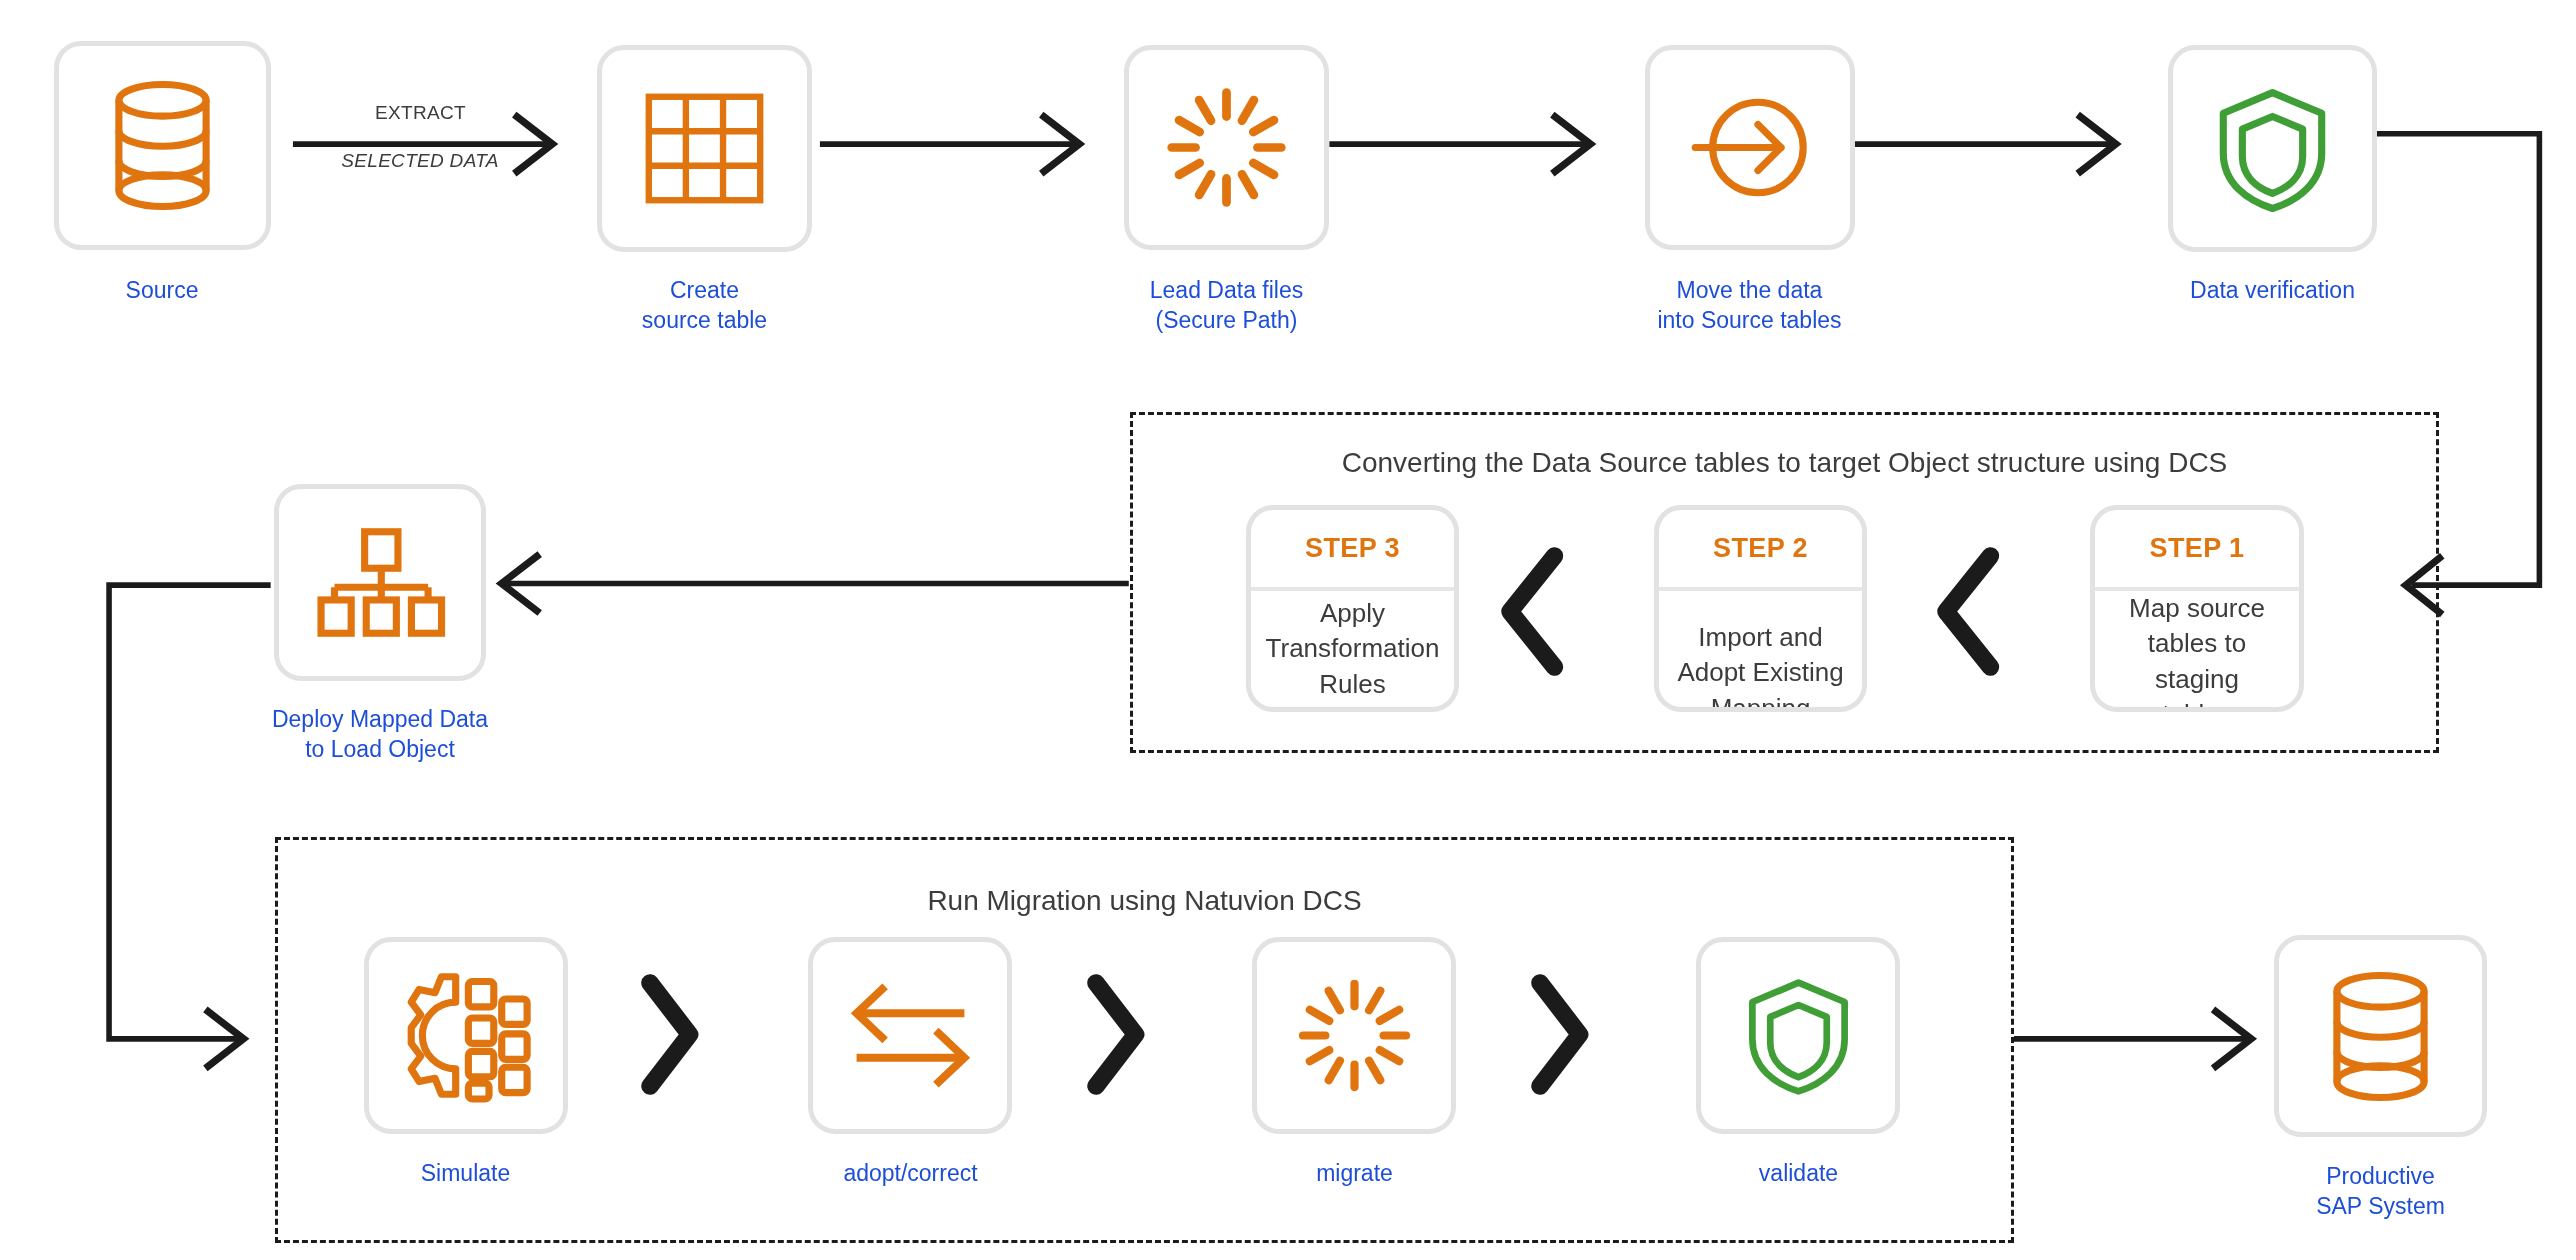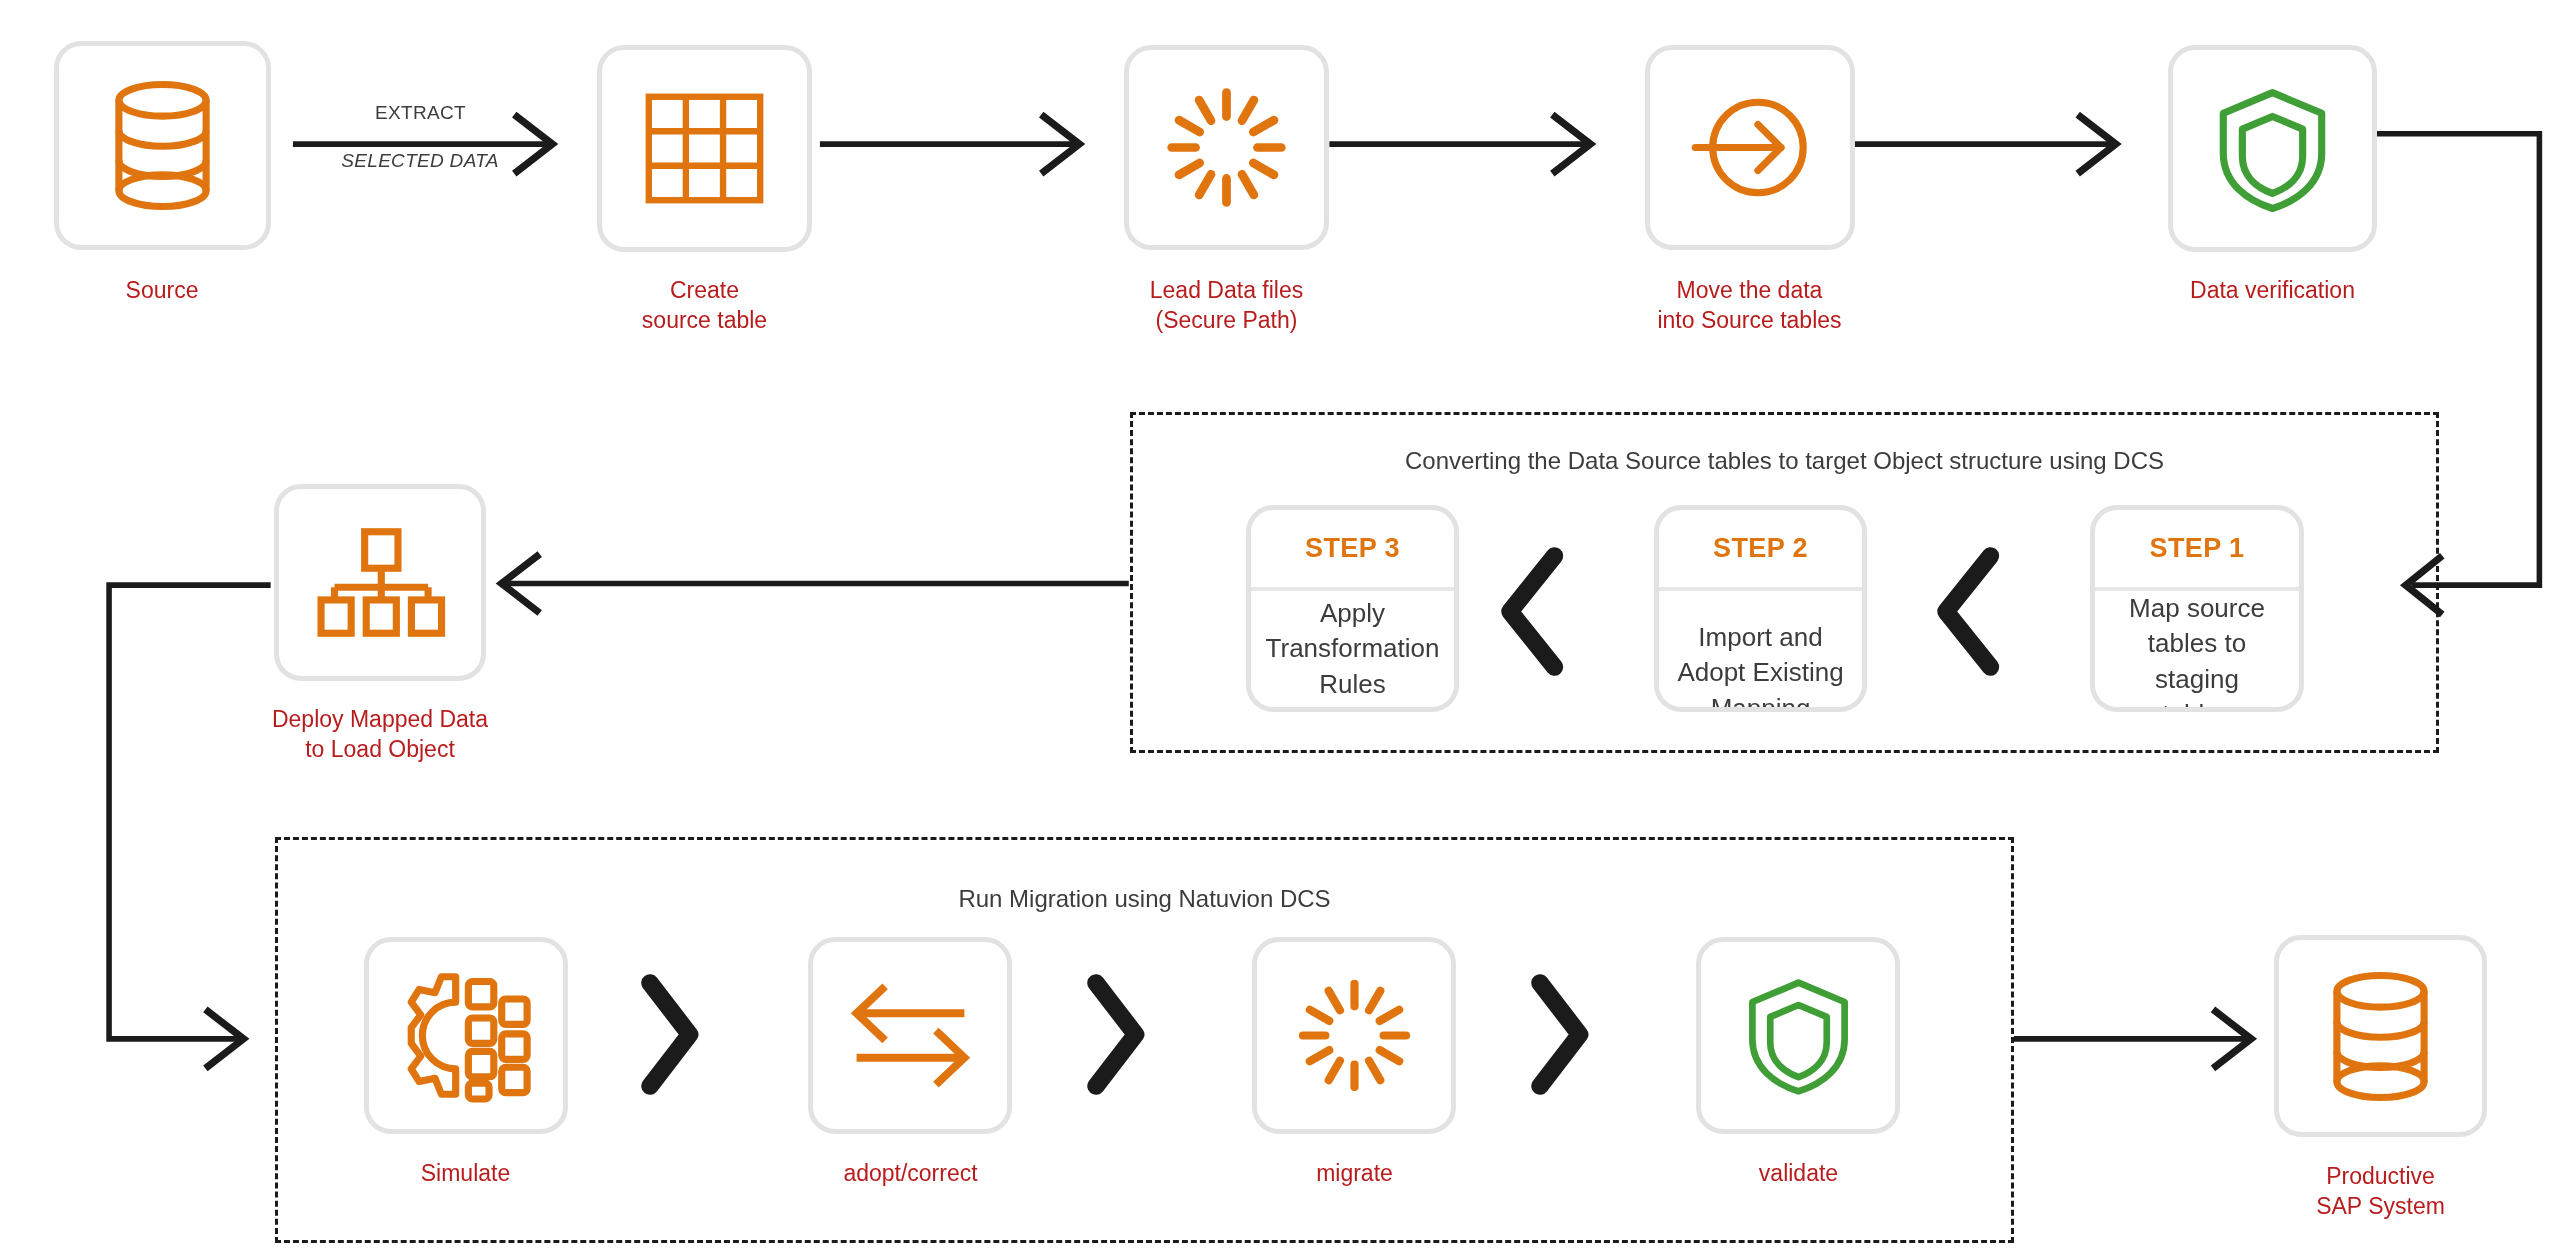--- a/index.html
+++ b/index.html
@@ -5,26 +5,26 @@
   html,body{margin:0;padding:0;background:#ffffff;}
   body{width:2576px;height:1261px;position:relative;
        font-family:"Liberation Sans","DejaVu Sans",sans-serif;
        color:#3a3a3a;overflow:hidden;}
   .stage{position:relative;width:2576px;height:1261px;}
 
   
   .node{position:absolute;}
   .tile{position:absolute;border:5.6px solid #e2e2e2;border-radius:27px;background:#fff;
         box-sizing:border-box;display:flex;align-items:center;justify-content:center;}
-  .cap{position:absolute;text-align:center;font-size:23px;line-height:1.32;color:#b91c1c;
+  .cap{position:absolute;text-align:center;font-size:23px;line-height:1.32;color:#1d4ed8;
        white-space:pre-line;}
 
   
   .dashbox{position:absolute;border:3.2px dashed #1b1b1b;box-sizing:border-box;}
-  .dashtitle{position:absolute;text-align:center;font-size:24px;color:#3c3c3c;}
+  .dashtitle{position:absolute;text-align:center;font-size:28px;color:#3c3c3c;}
 
   
   .stepcard{position:absolute;border:5.6px solid #e2e2e2;border-radius:27px;background:#fff;
             box-sizing:border-box;display:flex;flex-direction:column;overflow:hidden;}
   .stepcard .sc-top{flex:0 0 77px;display:flex;align-items:center;justify-content:center;
             border-bottom:4.8px solid #e6e6e6;}
   .stepcard .sc-title{font-size:27px;font-weight:bold;color:#e0750f;letter-spacing:0.4px;}
   .stepcard .sc-body{flex:1;display:flex;align-items:center;justify-content:center;
             text-align:center;font-size:26px;line-height:1.36;color:#3c3c3c;padding:0 9.6px;
             white-space:pre-line;}

